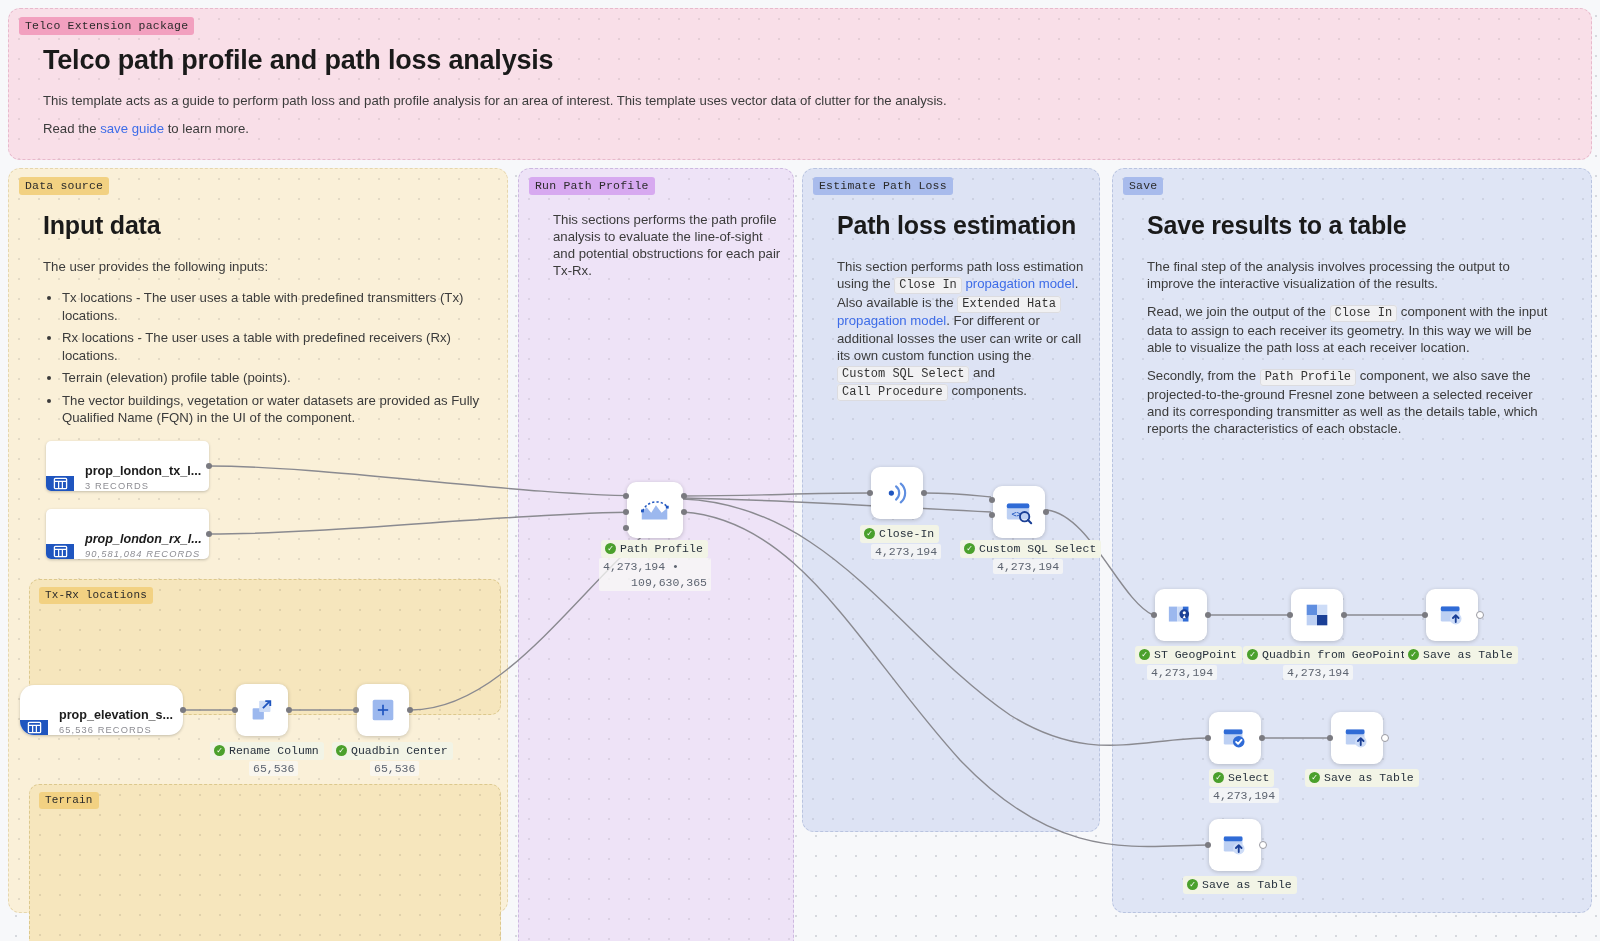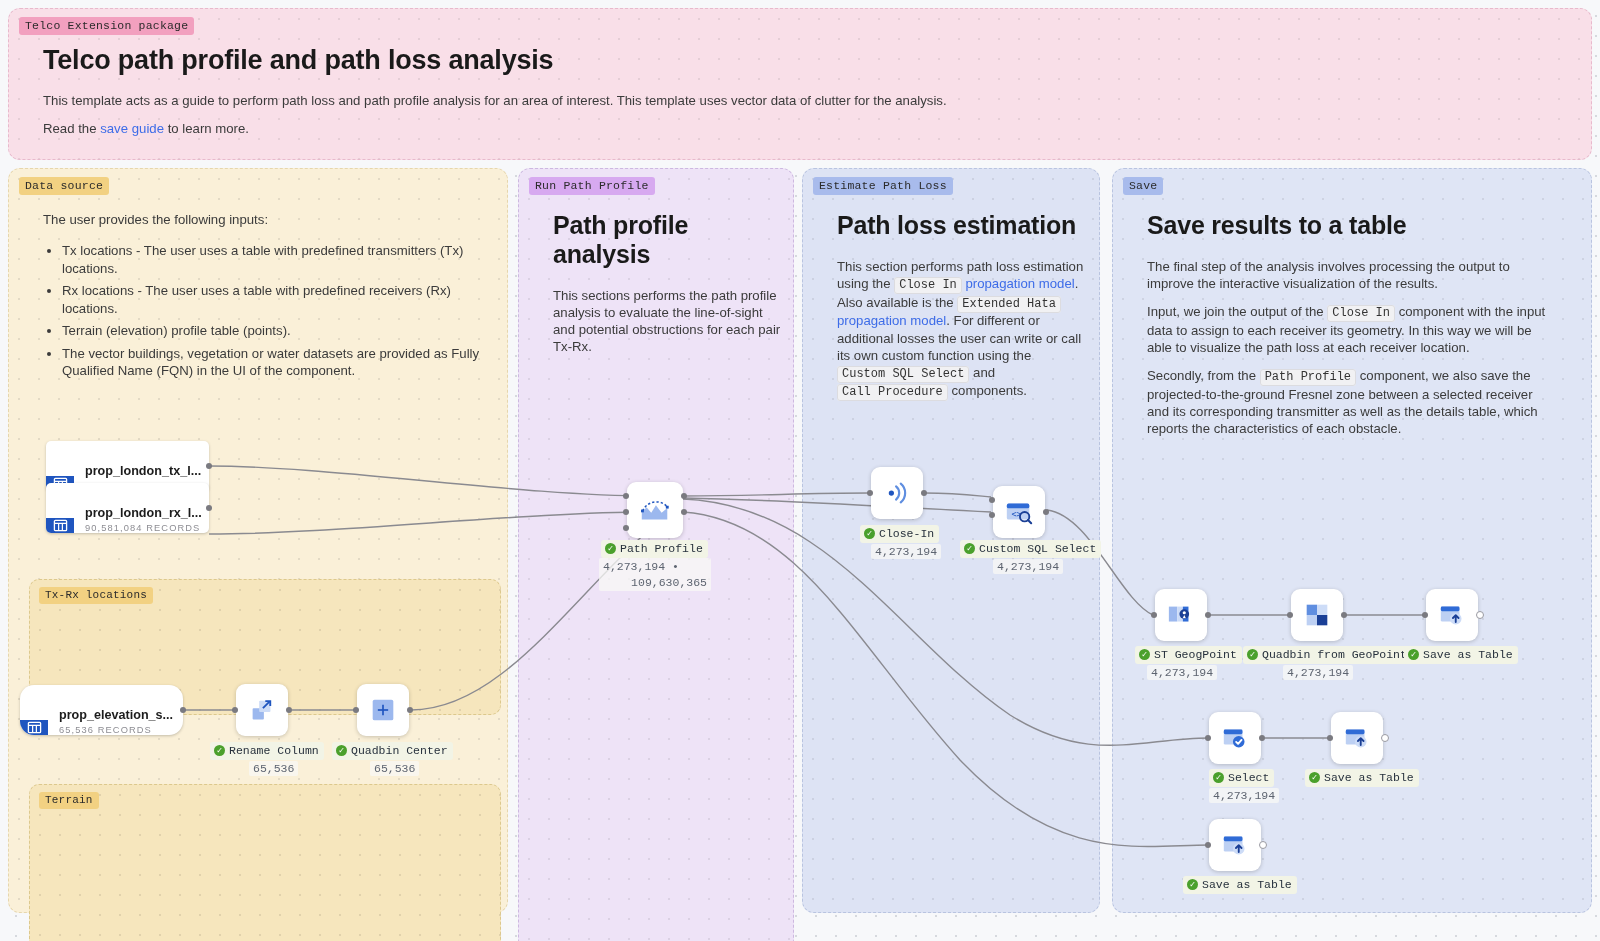--- a/index.html
+++ b/index.html
@@ -98,21 +98,21 @@
     background-color: #eee3f7;
     background-image: radial-gradient(circle, rgba(0,0,0,0.08) 1px, transparent 1px);
     background-size: 20px 20px;
     border-color: #cdb8e0;
   }
   #panel-run .panel-tag { background: #d7a9f0; }
   #panel-run .panel-body { width: 232px; }
 
   
   #panel-loss {
-    left: 802px; top: 168px; width: 298px; height: 745px;
+    left: 802px; top: 168px; width: 298px; height: 664px;
     background-color: #dde3f4;
     background-image: radial-gradient(circle, rgba(0,0,0,0.08) 1px, transparent 1px);
     background-size: 20px 20px;
     border-color: #b9c4e0;
   }
   #panel-loss .panel-tag { background: #a8bbec; }
   #panel-loss .panel-body { width: 248px; }
 
   
   #panel-save {
@@ -246,20 +246,21 @@
   <div class="panel-body">
     <h1>Telco path profile and path loss analysis</h1>
     <p>This template acts as a guide to perform path loss and path profile analysis for an area of interest. This template uses vector data of clutter for the analysis.</p>
     <p><span>Read the </span><a class="inline-link" href="#">save guide</a><span> to learn more.</span></p>
   </div>
 </div>
 
 <div class="panel" id="panel-data">
   <div class="panel-tag mono">Data source</div>
   <div class="panel-body">
+    <h1>Input data</h1>
     <p>The user provides the following inputs:</p>
     <ul>
       <li>Tx locations - The user uses a table with predefined transmitters (Tx) locations.</li>
       <li>Rx locations - The user uses a table with predefined receivers (Rx) locations.</li>
       <li>Terrain (elevation) profile table (points).</li>
       <li>The vector buildings, vegetation or water datasets are provided as Fully Qualified Name (FQN) in the UI of the component.</li>
     </ul>
   </div>
 
   <div class="subgroup" id="sub-txrx">
@@ -267,39 +268,38 @@
   </div>
 
   <div class="subgroup" id="sub-terrain">
     <div class="panel-tag mono">Terrain</div>
   </div>
 </div>
 
 <div class="panel" id="panel-run">
   <div class="panel-tag mono">Run Path Profile</div>
   <div class="panel-body">
-    <h1>Path profile analysis</h1>
     <p>This sections performs the path profile analysis to evaluate the line-of-sight and potential obstructions for each pair Tx-Rx.</p>
   </div>
 </div>
 
 <div class="panel" id="panel-loss">
   <div class="panel-tag mono">Estimate Path Loss</div>
   <div class="panel-body">
     <h1>Path loss estimation</h1>
     <p><span>This section performs path loss estimation using the </span><code class="chip">Close In</code><span> </span><a class="inline-link" href="#">propagation model</a><span>. Also available is the </span><code class="chip">Extended Hata</code><span> </span><a class="inline-link" href="#">propagation model</a><span>. For different or additional losses the user can write or call its own custom function using the </span><code class="chip">Custom SQL Select</code><span> and </span><code class="chip">Call Procedure</code><span> components.</span></p>
   </div>
 </div>
 
 <div class="panel" id="panel-save">
   <div class="panel-tag mono">Save</div>
   <div class="panel-body">
     <h1>Save results to a table</h1>
     <p>The final step of the analysis involves processing the output to improve the interactive visualization of the results.</p>
-    <p><span>Input, we join the output of the </span><code class="chip">Close In</code><span> component with the input data to assign to each receiver its geometry. In this way we will be able to visualize the path loss at each receiver location.</span></p>
+    <p><span>Read, we join the output of the </span><code class="chip">Close In</code><span> component with the input data to assign to each receiver its geometry. In this way we will be able to visualize the path loss at each receiver location.</span></p>
     <p><span>Secondly, from the </span><code class="chip">Path Profile</code><span> component, we also save the projected-to-the-ground Fresnel zone between a selected receiver and its corresponding transmitter as well as the details table, which reports the characteristics of each obstacle.</span></p>
   </div>
 </div>
 
 <div class="node" style="left:46px; top:441px;">
   <div class="src-node" style="width:163px;">
     <div class="src-icon">
       <svg width="15" height="15" viewBox="0 0 16 16">
           <rect x="1.5" y="2.5" width="13" height="11" rx="1" fill="none" stroke="#fff" stroke-width="1.4"></rect>
           <line x1="1.5" y1="5.7" x2="14.5" y2="5.7" stroke="#fff" stroke-width="1.4"></line>
@@ -308,21 +308,21 @@
         </svg>
     </div>
     <div class="src-text">
       <div class="src-title">prop_london_tx_l...</div>
       <div class="src-sub">3 RECORDS</div>
     </div>
   </div>
   <div class="port" style="left:160px; top:22px;"></div>
 </div>
 
-<div class="node" style="left:46px; top:483px;">
+<div class="node" style="left:46px; top:509px;font-style:italic;">
   <div class="src-node" style="width:163px;">
     <div class="src-icon">
       <svg width="15" height="15" viewBox="0 0 16 16">
           <rect x="1.5" y="2.5" width="13" height="11" rx="1" fill="none" stroke="#fff" stroke-width="1.4"></rect>
           <line x1="1.5" y1="5.7" x2="14.5" y2="5.7" stroke="#fff" stroke-width="1.4"></line>
           <line x1="6" y1="5.7" x2="6" y2="13.5" stroke="#fff" stroke-width="1.3"></line>
           <line x1="10" y1="5.7" x2="10" y2="13.5" stroke="#fff" stroke-width="1.3"></line>
         </svg>
     </div>
     <div class="src-text">

